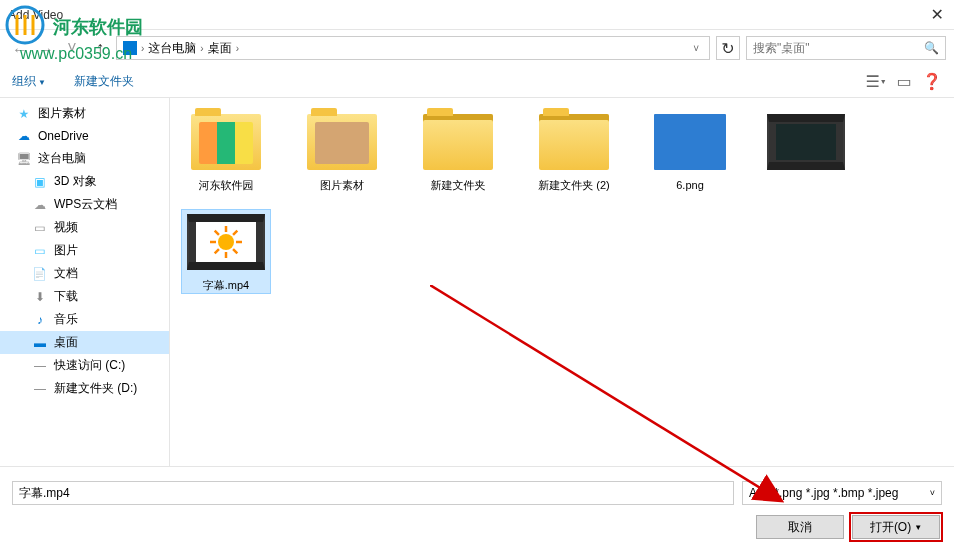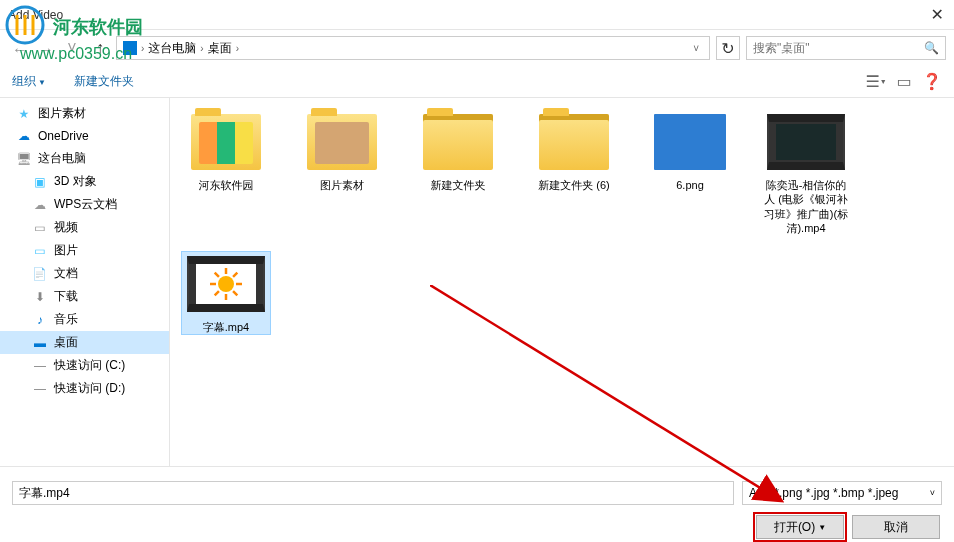--- a/index.html
+++ b/index.html
@@ -186,21 +186,21 @@
       <div class="sb-item l2 selected">
         <span class="sb-icon sb-desktop">▬</span>
         <span>桌面</span>
       </div>
       <div class="sb-item l2">
         <span class="sb-icon sb-disk">—</span>
         <span>快速访问 (C:)</span>
       </div>
       <div class="sb-item l2">
         <span class="sb-icon sb-disk">—</span>
-        <span>快速访问 (D:)</span>
+        <span>新建文件夹 (D:)</span>
       </div>
     </div>
   <div class="file-area" id="filearea">
       <div class="file-item">
         <div class="file-thumb">
           <div class="folder-icon folder-thumb1">
             <div class="folder-content"></div>
           </div>
         </div>
         <div class="file-label">河东软件园</div>
@@ -216,35 +216,34 @@
       <div class="file-item">
         <div class="file-thumb">
           <div class="folder-icon empty"></div>
         </div>
         <div class="file-label">新建文件夹</div>
       </div>
       <div class="file-item">
         <div class="file-thumb">
           <div class="folder-icon empty"></div>
         </div>
-        <div class="file-label">新建文件夹 (6)</div>
+        <div class="file-label">新建文件夹 (2)</div>
       </div>
       <div class="file-item">
         <div class="file-thumb">
           <div class="img-thumb blue"></div>
         </div>
         <div class="file-label">6.png</div>
       </div>
       <div class="file-item">
         <div class="file-thumb">
           <div class="video-thumb">
             <div style="width:60px;height:36px;background:#1a2a2a"></div>
           </div>
         </div>
-        <div class="file-label">陈奕迅-相信你的人 (电影《银河补习班》推广曲)(标清).mp4</div>
       </div>
       <div class="file-item selected">
         <div class="file-thumb">
           <div class="video-thumb">
             <div class="sun-thumb">
               <svg width="36" height="36">
                 <circle cx="18" cy="18" r="8" fill="#ffb300"></circle>
                 <g stroke="#ff8800" stroke-width="2.5">
                   <line x1="28" y1="18" x2="34" y2="18"></line>
                   <line x1="25.071067811865476" y1="25.071067811865476" x2="29.31370849898476" y2="29.31370849898476"></line>
@@ -266,25 +265,25 @@
 
 <div class="bottom-area">
   <div class="fn-row">
     <input class="fn-input" value="字幕.mp4" style="">
     <div class="filter-select">
       <span>ALL(*.png *.jpg *.bmp *.jpeg</span>
       <span style="font-size:9px">˅</span>
     </div>
   </div>
   <div class="btn-row">
+    <div class="dlg-btn">取消</div>
     <div class="dlg-btn primary">
       <span>打开(O)</span>
         <span class="drop-caret">▼</span>
     </div>
-    <div class="dlg-btn">取消</div>
   </div>
 </div>
 
 <svg class="arrow-annot" width="380" height="230">
   <defs>
       <marker id="ah" markerWidth="12" markerHeight="12" refX="10" refY="6" orient="auto">
         <path d="M0,0 L12,6 L0,12 Z" fill="#d40000"></path>
       </marker>
     </defs>
   <line x1="0" y1="0" x2="350" y2="215" stroke="#d40000" stroke-width="2.5" marker-end="url(#ah)"></line>

